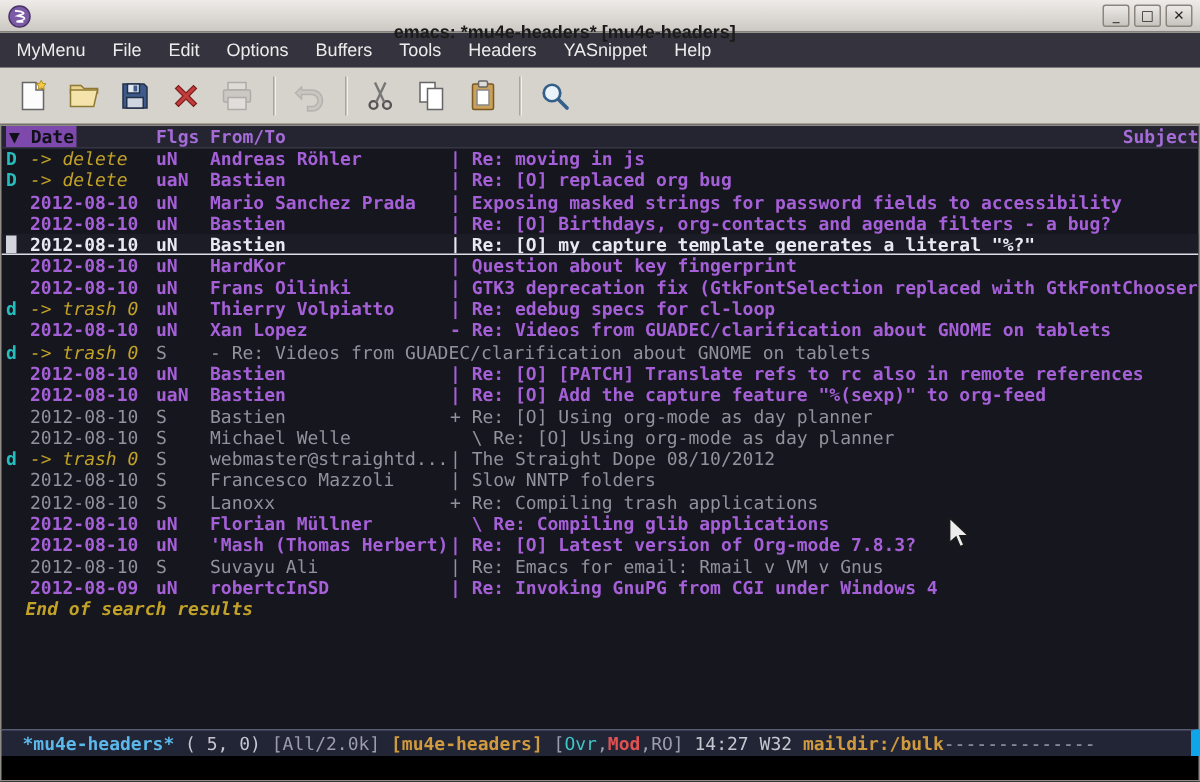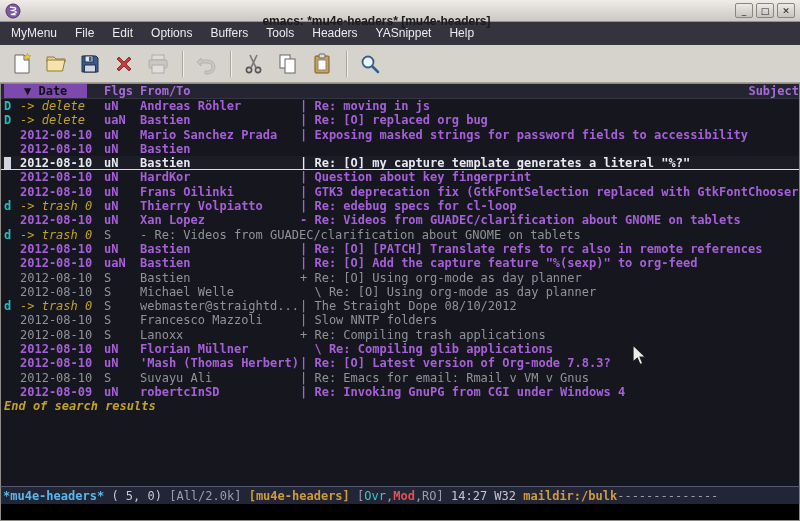--- a/index.html
+++ b/index.html
@@ -36,44 +36,44 @@
   .tool-btn.disabled{ opacity:.35; filter:grayscale(1); }
   .tool-sep{ width:2px; height:26px; border-left:1px solid #aaa69f; border-right:1px solid #f2f0ec; margin:0 6px; }
   .icon-wrap{ width:24px; height:24px; display:block; }
 
   
   .textarea{ height:403px; background:var(--background); border-left:1px solid #8f8b86; border-right:1px solid #8f8b86;
     border-top:1px solid #8f8b86; font-size:12px; overflow:hidden; position:relative; }
   .headerline{ height:15px; line-height:15px; background:var(--header-bg); border-bottom:1px solid #353542;
     color:var(--header-fg); font-weight:bold; display:flex; padding-left:3px; white-space:pre; }
   .hl-date{ width:100px; flex:none; }
-  .hl-sel{ background:var(--header-sel-bg); color:var(--header-sel-fg); padding:0 20px; }
+  .hl-sel{ background:var(--header-sel-bg); color:var(--header-sel-fg); padding:0 2px; }
   .hl-flags{ width:36px; flex:none; }
   .hl-from{ width:160px; flex:none; }
   .hl-subject{ flex:1;text-align:right; }
 
   .row{ display:flex; height:14.3px; line-height:14.3px; padding-left:3px; white-space:pre; overflow:hidden; }
   .col-mark{ width:16px; flex:none; color:var(--fg-mark-char); font-weight:bold; }
   .col-date{ width:84px; flex:none; }
   .col-flags{ width:36px; flex:none; }
   .col-from{ width:160px; flex:none; overflow:hidden; }
   .col-subject{ flex:1; overflow:hidden; }
   .row.unread{ color:var(--fg-unread); font-weight:bold; }
   .row.read{ color:var(--fg-read); font-weight:normal; }
   .row .moved{ color:var(--fg-marked); font-style:italic; font-weight:normal; }
   .row.current{ color:var(--fg-current); border-bottom:1px solid #dcdce8; background:#1c1c27; }
   .row.current .col-mark::before{ content:""; display:inline-block; width:7px; height:12px;
     background:var(--cursor-block); vertical-align:-2px; }
-  .footer-msg{ height:14.3px; line-height:14.3px; padding-left:3px; color:var(--fg-marked);
+  .footer-msg{ height:14.3px; line-height:14.3px; padding-left:16px; color:var(--fg-marked);
     font-style:italic; font-weight:bold; white-space:pre; }
 
   
   .modeline{ height:18px; background:var(--modeline-bg); border-top:1px solid #565a70;
-    border-left:1px solid #8f8b86; border-right:1px solid #0ea5e9;
-    font-size:12px; line-height:16px; padding:1px 2px; white-space:pre; overflow:hidden; color:var(--modeline-fg); }
+    border-left:1px solid #8f8b86; border-right:6px solid #0ea5e9;
+    font-size:12px; line-height:16px; padding:1px 14px; white-space:pre; overflow:hidden; color:var(--modeline-fg); }
   .ml-buffer{ color:var(--ml-buffer); font-weight:bold; }
   .ml-plain{ color:var(--modeline-fg); }
   .ml-dim{ color:#9c9cad; }
   .ml-mode{ color:var(--ml-mode); font-weight:bold; }
   .ml-ovr{ color:var(--ml-ovr); }
   .ml-mod{ color:var(--ml-mod); font-weight:bold; }
 
   
   .minibuffer{ height:17px; background:var(--minibuffer-bg); border-left:1px solid #8f8b86;
     border-right:1px solid #8f8b86; border-bottom:1px solid #8f8b86; }
@@ -206,21 +206,21 @@
     <div class="headerline">
       <span class="hl-date"><span class="hl-sel">▼ Date</span></span>
       <span class="hl-flags">Flgs</span>
       <span class="hl-from">From/To</span>
       <span class="hl-subject">Subject</span>
     </div>
     <div id="message-list">
         <div class="row unread"><span class="col-mark">D</span><span class="col-date moved">-&gt; delete</span><span class="col-flags">uN</span><span class="col-from">Andreas Röhler</span><span class="col-subject">| Re: moving in js</span></div>
         <div class="row unread"><span class="col-mark">D</span><span class="col-date moved">-&gt; delete</span><span class="col-flags">uaN</span><span class="col-from">Bastien</span><span class="col-subject">| Re: [O] replaced org bug</span></div>
         <div class="row unread"><span class="col-mark"></span><span class="col-date">2012-08-10</span><span class="col-flags">uN</span><span class="col-from">Mario Sanchez Prada</span><span class="col-subject">| Exposing masked strings for password fields to accessibility</span></div>
-        <div class="row unread"><span class="col-mark"></span><span class="col-date">2012-08-10</span><span class="col-flags">uN</span><span class="col-from">Bastien</span></div>
+        <div class="row unread"><span class="col-mark"></span><span class="col-date">2012-08-10</span><span class="col-flags">uN</span><span class="col-from">Bastien</span><span class="col-subject">| Re: [O] Birthdays, org-contacts and agenda filters - a bug?</span></div>
         <div class="row unread current"><span class="col-mark"></span><span class="col-date">2012-08-10</span><span class="col-flags">uN</span><span class="col-from">Bastien</span><span class="col-subject">| Re: [O] my capture template generates a literal "%?"</span></div>
         <div class="row unread"><span class="col-mark"></span><span class="col-date">2012-08-10</span><span class="col-flags">uN</span><span class="col-from">HardKor</span><span class="col-subject">| Question about key fingerprint</span></div>
         <div class="row unread"><span class="col-mark"></span><span class="col-date">2012-08-10</span><span class="col-flags">uN</span><span class="col-from">Frans Oilinki</span><span class="col-subject">| GTK3 deprecation fix (GtkFontSelection replaced with GtkFontChooser)</span></div>
         <div class="row unread"><span class="col-mark">d</span><span class="col-date moved">-&gt; trash 0</span><span class="col-flags">uN</span><span class="col-from">Thierry Volpiatto</span><span class="col-subject">| Re: edebug specs for cl-loop</span></div>
         <div class="row unread"><span class="col-mark"></span><span class="col-date">2012-08-10</span><span class="col-flags">uN</span><span class="col-from">Xan Lopez</span><span class="col-subject">- Re: Videos from GUADEC/clarification about GNOME on tablets</span></div>
         <div class="row read"><span class="col-mark">d</span><span class="col-date moved">-&gt; trash 0</span><span class="col-flags">S</span><span class="col-subject">- Re: Videos from GUADEC/clarification about GNOME on tablets</span></div>
         <div class="row unread"><span class="col-mark"></span><span class="col-date">2012-08-10</span><span class="col-flags">uN</span><span class="col-from">Bastien</span><span class="col-subject">| Re: [O] [PATCH] Translate refs to rc also in remote references</span></div>
         <div class="row unread"><span class="col-mark"></span><span class="col-date">2012-08-10</span><span class="col-flags">uaN</span><span class="col-from">Bastien</span><span class="col-subject">| Re: [O] Add the capture feature "%(sexp)" to org-feed</span></div>
         <div class="row read"><span class="col-mark"></span><span class="col-date">2012-08-10</span><span class="col-flags">S</span><span class="col-from">Bastien</span><span class="col-subject">+ Re: [O] Using org-mode as day planner</span></div>
         <div class="row read"><span class="col-mark"></span><span class="col-date">2012-08-10</span><span class="col-flags">S</span><span class="col-from">Michael Welle</span><span class="col-subject">  \ Re: [O] Using org-mode as day planner</span></div>

